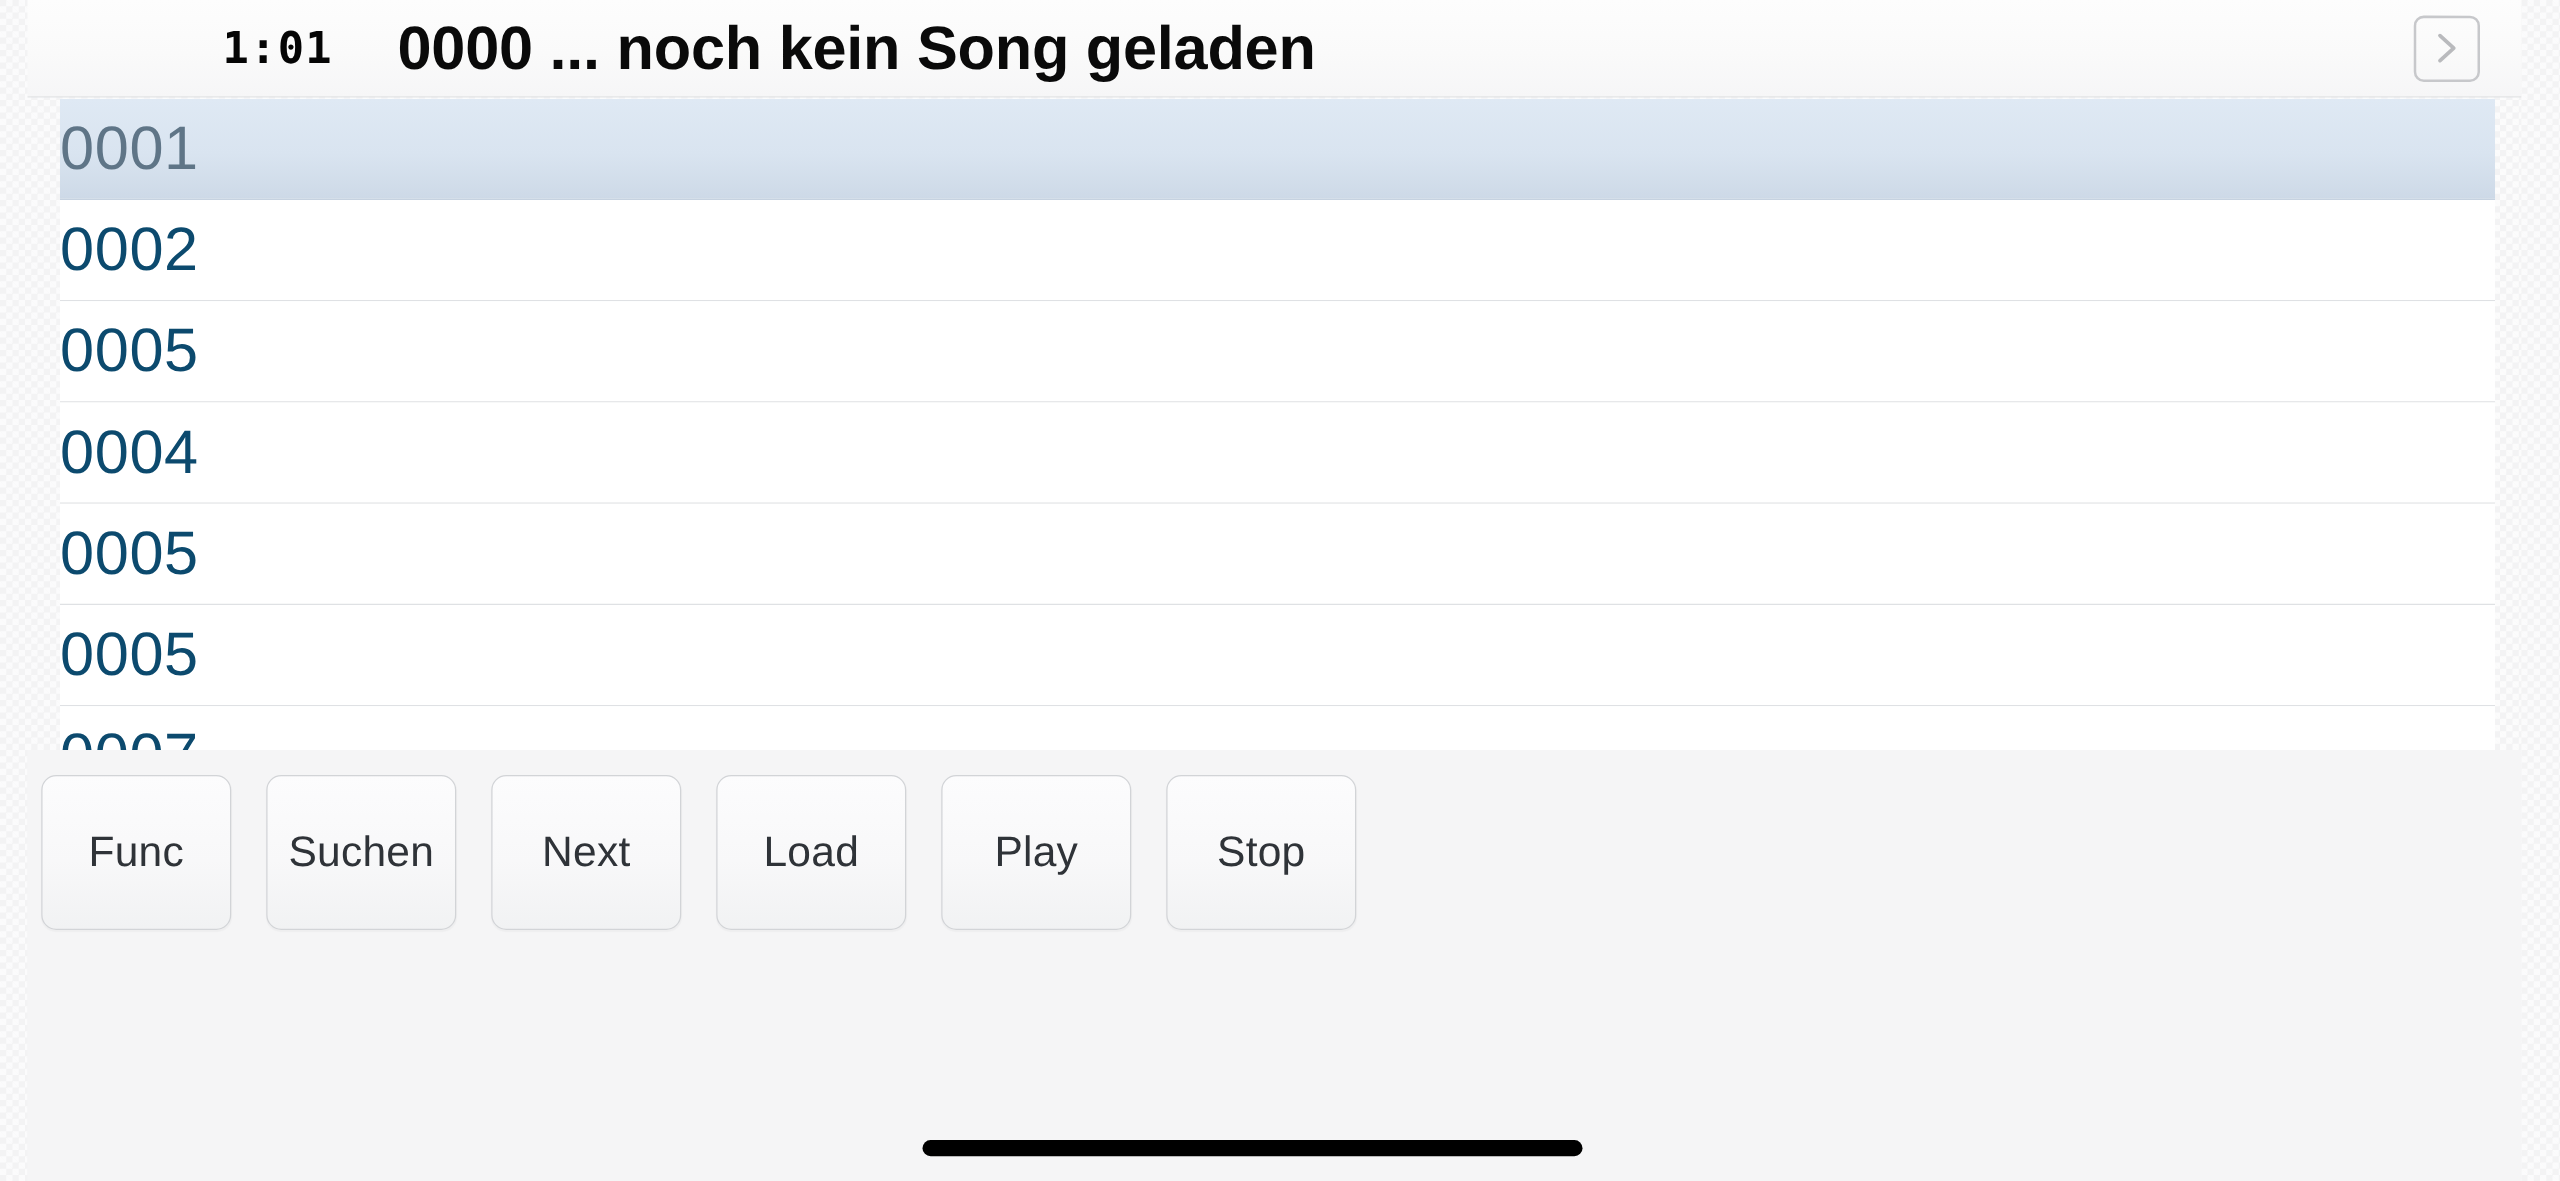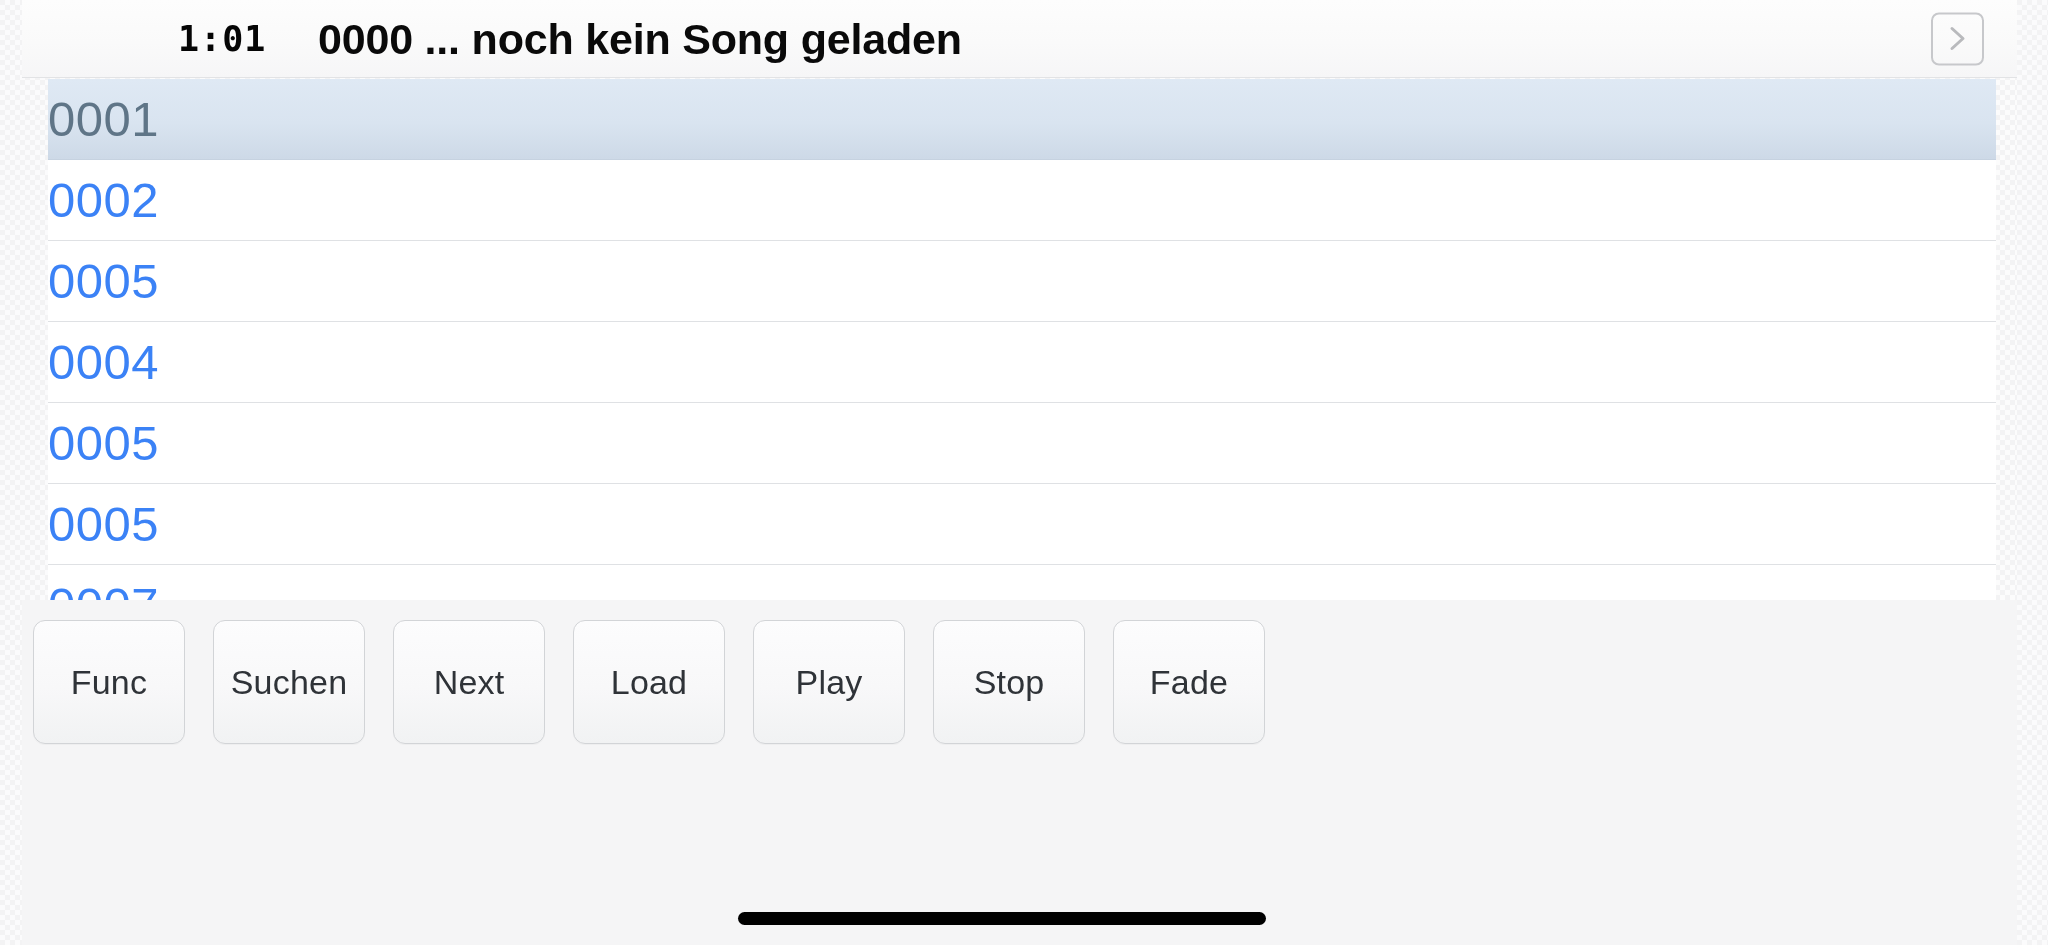--- a/index.html
+++ b/index.html
@@ -53,21 +53,21 @@
     letter-spacing: 1px;
     color: #050505;
     white-space: nowrap;
   }
   .header-title {
     position: absolute;
     left: 296px;
     top: 50%;
     transform: translateY(-50%);
     font-family: "Liberation Sans", sans-serif;
-    font-size: 43px;
+    font-size: 49px;
     font-weight: 700;
     letter-spacing: -0.2px;
     color: #0a0a0a;
     white-space: nowrap;
   }
 
   .header-next-btn {
     position: absolute;
     right: 33px;
     top: 50%;
@@ -107,21 +107,21 @@
   }
   .list-row:first-child { border-bottom: 1px solid transparent; }
   .list-row.selected {
     background: linear-gradient(to bottom, #dfe9f4 0%, #d9e4f0 55%, #cdd9e7 100%);
     border-bottom: 1px solid #c6d2e0;
   }
   .list-row-label {
     font-family: "Liberation Sans", sans-serif;
     font-size: 49px;
     font-weight: 400;
-    color: #3b82f6;
+    color: #0c4a6e;
     letter-spacing: 0.5px;
     line-height: 1;
   }
   .list-row.selected .list-row-label {
     color: #5f7587;
   }
 
   
   .toolbar {
     position: absolute;
@@ -270,21 +270,18 @@
         </div>
         <div class="tb-btn">
           <span class="tb-btn-label">Load</span>
         </div>
         <div class="tb-btn">
           <span class="tb-btn-label">Play</span>
         </div>
         <div class="tb-btn">
           <span class="tb-btn-label">Stop</span>
         </div>
-        <div class="tb-btn">
-          <span class="tb-btn-label">Fade</span>
-        </div>
       </div>
   </div>
 
   <div class="home-indicator"></div>
 
 </div>
 
 </body></html>

